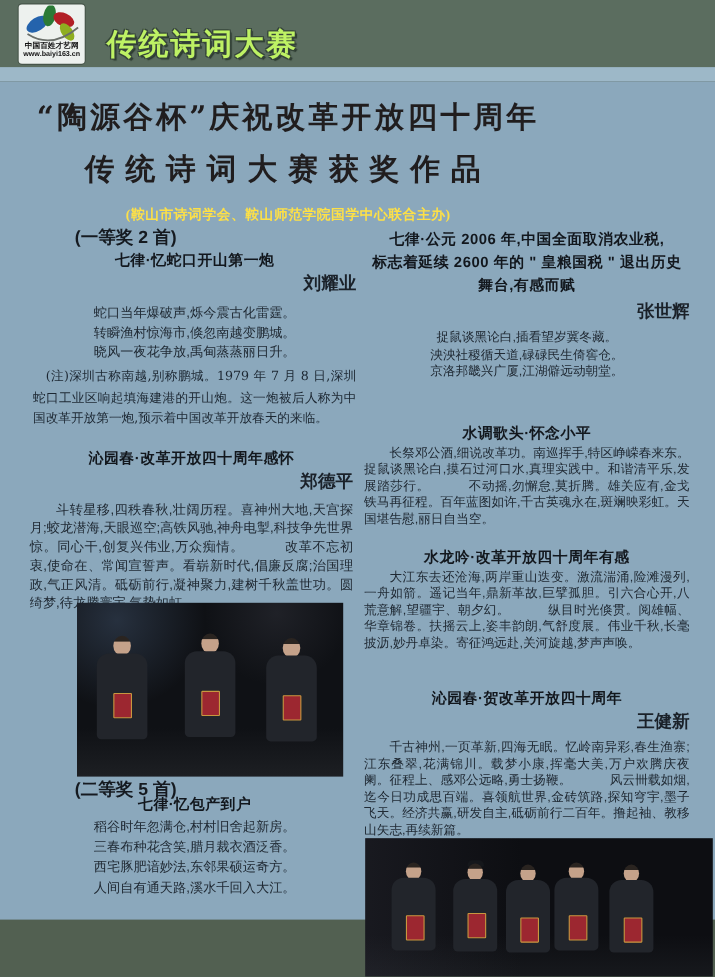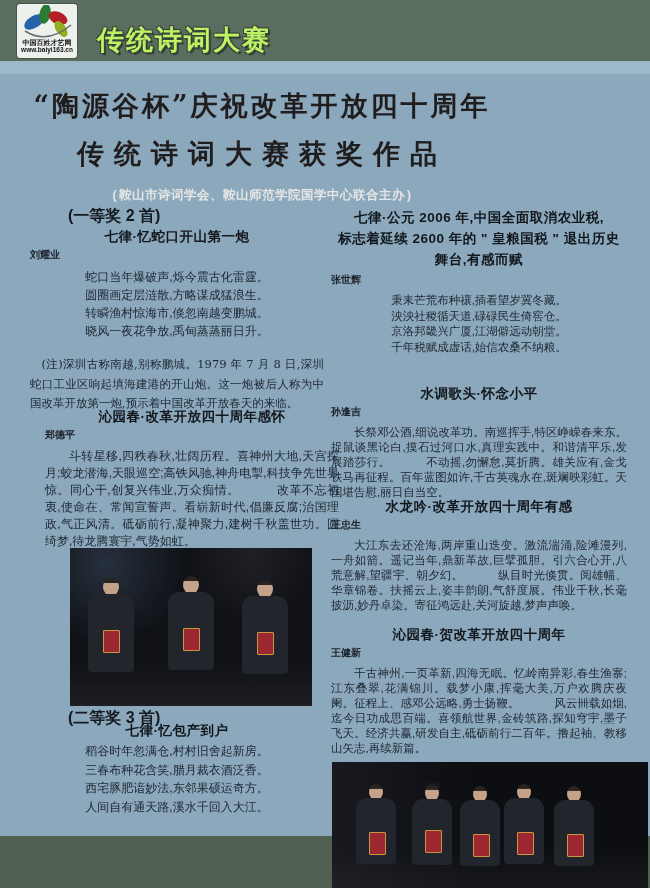--- a/index.html
+++ b/index.html
@@ -15,35 +15,35 @@
   .logo-t1{font-size:7px;font-weight:bold;color:#111;line-height:7px;letter-spacing:0;}
   .logo-t2{font-size:6.5px;font-weight:bold;color:#111;line-height:7px;}
   .banner-title{position:absolute;left:97px;top:22px;font-size:27px;font-weight:bold;
         color:#bef264;letter-spacing:2px;
         text-shadow:1px 1px 0 #36453a,-1px 1px 0 #36453a,1px -1px 0 #36453a,-1px -1px 0 #36453a,2px 2px 1px #2c3a30;}
   
   .main-title{position:absolute;top:88px;left:0;width:524px;text-align:center;color:#201d1e;
         font-family:"DejaVu Serif","Liberation Serif",serif;font-weight:bold;}
   .main-title .l1{font-size:27px;letter-spacing:3px;}
   .main-title .l2{font-size:27px;letter-spacing:10px;margin-top:12px;}
-  .subtitle{margin-top:15px;font-family:Liberation Mono, monospace;font-size:12.5px;
-        font-weight:bold;color:#e5e5e5;letter-spacing:0.5px;}
+  .subtitle{margin-top:15px;font-family:Liberation Serif, serif;font-size:12.5px;
+        font-weight:bold;color:#fde047;letter-spacing:0.5px;}
   
   .block{position:absolute;color:#1d252e;}
   .prize-label{font-size:16px;font-weight:bold;color:#151a20;}
   .poem h3{margin:0 0 3px 0;font-size:13.5px;line-height:17px;font-weight:bold;
         color:#12171d;text-align:center;letter-spacing:0.5px;}
-  .poem .author{text-align:left;font-size:10px;font-weight:bold;color:#1a2129;margin:2px 0 6px;}
+  .poem .author{text-align:right;font-size:16px;font-weight:bold;color:#1a2129;margin:2px 0 6px;}
   .verse{text-align:center;font-size:12px;line-height:18px;color:#202a34;}
   .verse div{white-space:nowrap;}
   .verse-tight{line-height:15.5px;font-size:11.5px;}
   .ci{font-size:12px;line-height:17px;text-align:justify;text-indent:2em;color:#202a34;margin:0;}
   .ci-tight{font-size:11.5px;line-height:15px;}
   .note{font-family:"DejaVu Serif","Liberation Serif",serif;font-size:11.5px;line-height:19.5px;
-        text-align:justify;text-indent:1em;color:#1c2732;margin-top:15px;}
+        text-align:justify;text-indent:1em;color:#1c2732;margin-top:3px;}
   
   .photo{position:absolute;overflow:hidden;}
   .photo1{left:70px;top:548px;width:242px;height:158px;
         background:radial-gradient(circle at 15% 10%,rgba(100,130,170,.28),transparent 32%),
                    radial-gradient(circle at 75% 6%,rgba(130,130,150,.14),transparent 28%),
                    linear-gradient(#0f1115 72%,#1d1f23 100%);}
   .photo2{left:332px;top:762px;width:316px;height:126px;
         background:linear-gradient(90deg,rgba(70,70,85,.20),transparent 45%),
                    linear-gradient(#0d0e12 70%,#17191d 100%);}
   .person{position:absolute;}
@@ -85,28 +85,27 @@
     <div class="subtitle">(鞍山市诗词学会、鞍山师范学院国学中心联合主办)</div>
   </div>
 
   <div class="block prize-label" style="left:68px;top:206px;">(一等奖 2 首)</div>
 
   <div class="block poem" style="left:30px;top:228px;width:294px;">
     <h3>七律·忆蛇口开山第一炮</h3>
     <div class="author">刘耀业</div>
     <div class="verse">
       <div>蛇口当年爆破声,烁今震古化雷霆。</div>
-      <div>圆圈画定层涟散,方略谋成猛浪生。</div>
       <div>转瞬渔村惊海市,倏忽南越变鹏城。</div>
       <div>晓风一夜花争放,禹甸蒸蒸丽日升。</div>
     </div>
     <div class="note">(注)深圳古称南越,别称鹏城。1979 年 7 月 8 日,深圳蛇口工业区响起填海建港的开山炮。这一炮被后人称为中国改革开放第一炮,预示着中国改革开放春天的来临。</div>
   </div>
 
-  <div class="block poem" style="left:45px;top:408px;width:294px;">
+  <div class="block poem" style="left:27px;top:408px;width:294px;">
     <h3>沁园春·改革开放四十周年感怀</h3>
     <div class="author">郑德平</div>
     <p class="ci">斗转星移,四秩春秋,壮阔历程。喜神州大地,天宫探月;蛟龙潜海,天眼巡空;高铁风驰,神舟电掣,科技争先世界惊。同心干,创复兴伟业,万众痴情。　　　改革不忘初衷,使命在、常闻宣誓声。看崭新时代,倡廉反腐;治国理政,气正风清。砥砺前行,凝神聚力,建树千秋盖世功。圆绮梦,待龙腾寰宇,气势如虹。</p>
   </div>
 
   <div class="photo photo1">
     <div class="person" style="left:18px;top:30px;">
       <div class="head"></div>
       <div class="torso"></div>
       <div class="folder" style="left:15px;top:52px;"></div>
@@ -116,56 +115,53 @@
       <div class="torso"></div>
       <div class="folder" style="left:15px;top:52px;"></div>
     </div>
     <div class="person" style="left:172px;top:32px;">
       <div class="head"></div>
       <div class="torso"></div>
       <div class="folder" style="left:15px;top:52px;"></div>
     </div>
   </div>
 
-  <div class="block prize-label" style="left:68px;top:708px;">(二等奖 3 首)</div>
+  <div class="block prize-label" style="left:68px;top:708px;">(二等奖 5 首)</div>
 
   <div class="block poem" style="left:30px;top:722px;width:294px;">
     <h3>七律·忆包产到户</h3>
     <div class="verse" style="line-height:18.5px;">
       <div>稻谷时年忽满仓,村村旧舍起新房。</div>
       <div>三春布种花含笑,腊月裁衣酒泛香。</div>
       <div>西宅豚肥谙妙法,东邻果硕运奇方。</div>
       <div>人间自有通天路,溪水千回入大江。</div>
     </div>
   </div>
 
   <div class="block poem" style="left:331px;top:207px;width:296px;">
     <h3 style="line-height:21px;">
       <div>七律·公元 2006 年,中国全面取消农业税,</div>
       <div>标志着延续 2600 年的 " 皇粮国税 " 退出历史</div>
       <div>舞台,有感而赋</div>
     </h3>
     <div class="author">张世辉</div>
     <div class="verse verse-tight">
-      <div>秉耒芒荒布种禳,插看望岁冀冬藏。</div>
+      <div>捉鼠谈黑论白,插看望岁冀冬藏。</div>
       <div>泱泱社稷循天道,碌碌民生倚窖仓。</div>
       <div>京洛邦畿兴广厦,江湖僻远动朝堂。</div>
-      <div>千年税赋成虚话,始信农桑不纳粮。</div>
     </div>
   </div>
 
   <div class="block poem" style="left:331px;top:362px;width:296px;margin-top:23px;">
     <h3>水调歌头·怀念小平</h3>
-    <div class="author">孙逢吉</div>
     <p class="ci ci-tight">长祭邓公酒,细说改革功。南巡挥手,特区峥嵘春来东。捉鼠谈黑论白,摸石过河口水,真理实践中。和谐清平乐,发展踏莎行。　　　不动摇,勿懈怠,莫折腾。雄关应有,金戈铁马再征程。百年蓝图如许,千古英魂永在,斑斓映彩虹。天国堪告慰,丽日自当空。</p>
   </div>
 
   <div class="block poem" style="left:331px;top:498px;width:296px;">
     <h3>水龙吟·改革开放四十周年有感</h3>
-    <div class="author">王忠生</div>
     <p class="ci ci-tight">大江东去还沧海,两岸重山迭变。激流湍涌,险滩漫列,一舟如箭。遥记当年,鼎新革故,巨擘孤胆。引六合心开,八荒意解,望疆宇、朝夕幻。　　　纵目时光倏贯。阅雄幅、华章锦卷。扶摇云上,姿丰韵朗,气舒度展。伟业千秋,长毫披沥,妙丹卓染。寄征鸿远赴,关河旋越,梦声声唤。</p>
   </div>
 
   <div class="block poem" style="left:331px;top:626px;width:296px;">
     <h3>沁园春·贺改革开放四十周年</h3>
     <div class="author">王健新</div>
     <p class="ci ci-tight">千古神州,一页革新,四海无眠。忆岭南异彩,春生渔寨;江东叠翠,花满锦川。载梦小康,挥毫大美,万户欢腾庆夜阑。征程上、感邓公远略,勇士扬鞭。　　　风云卌载如烟,迄今日功成思百端。喜领航世界,金砖筑路,探知穹宇,墨子飞天。经济共赢,研发自主,砥砺前行二百年。撸起袖、教移山矢志,再续新篇。</p>
   </div>
 
   <div class="photo photo2">

